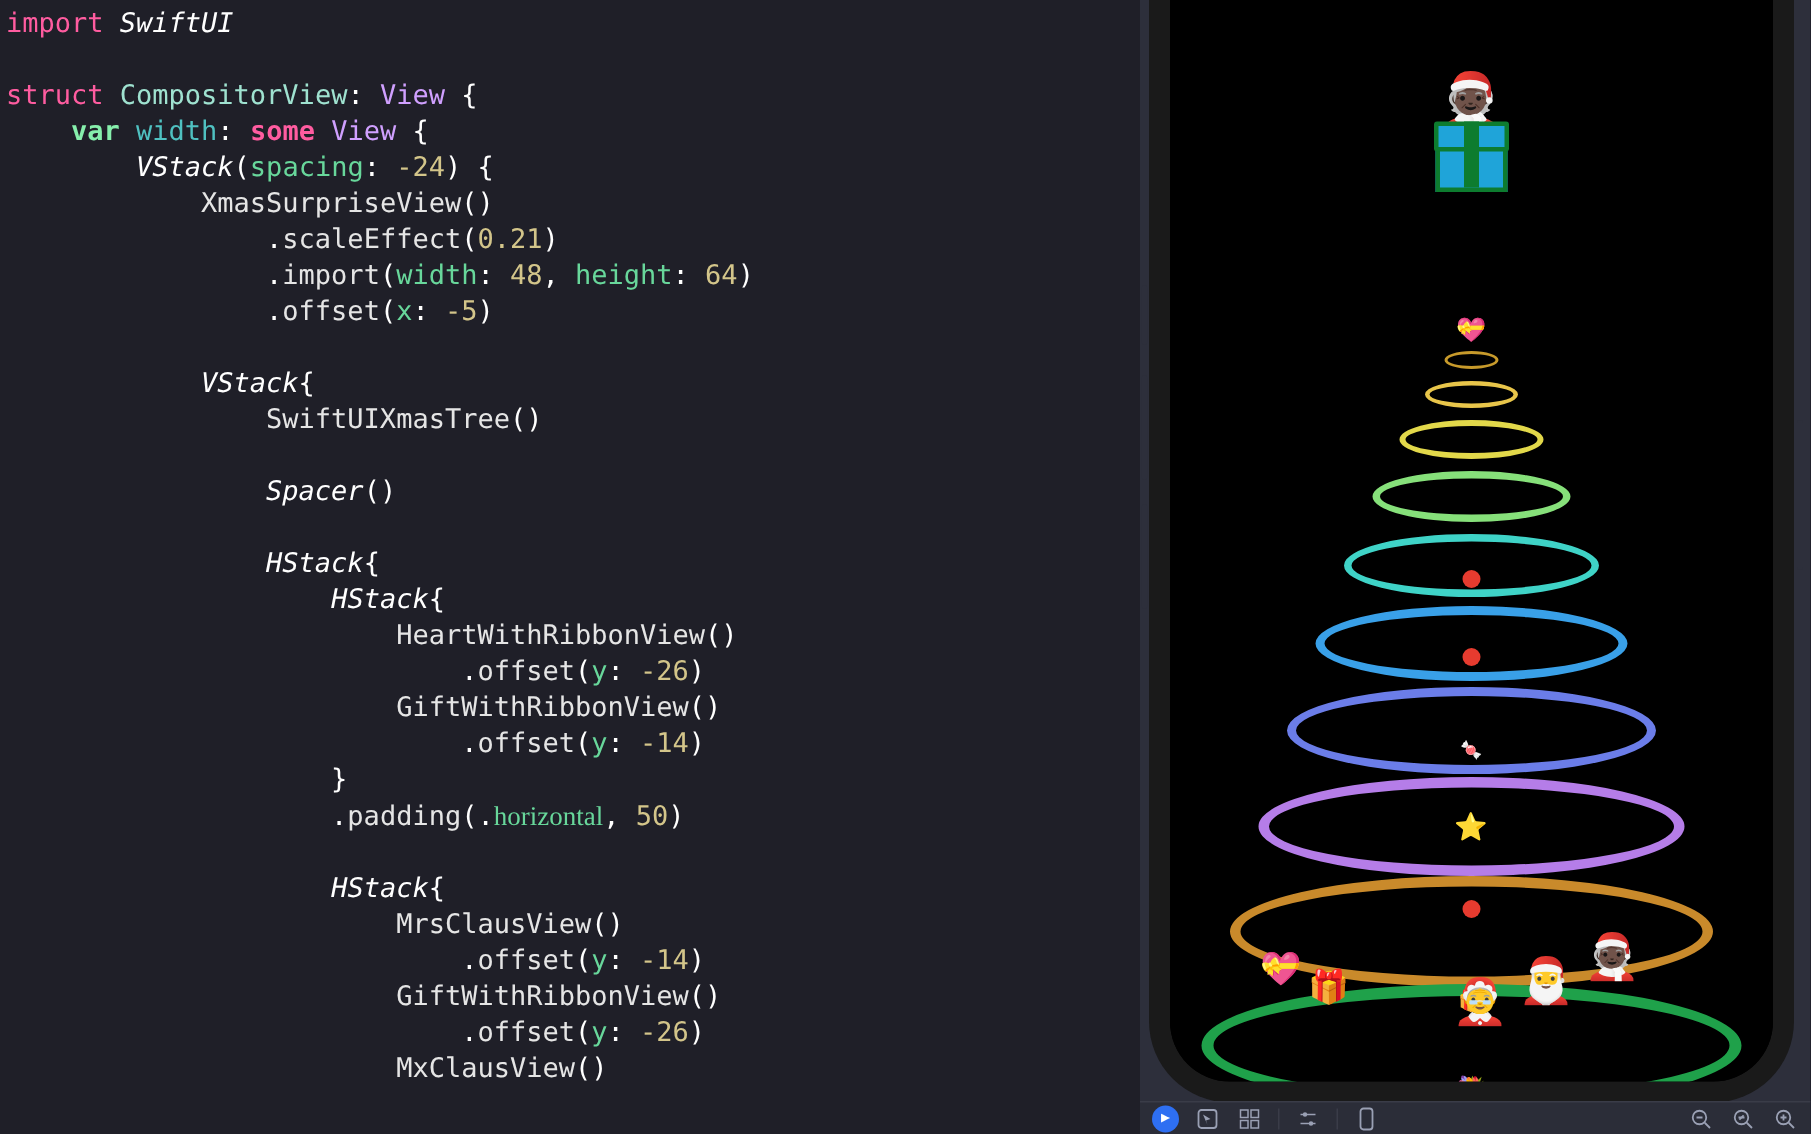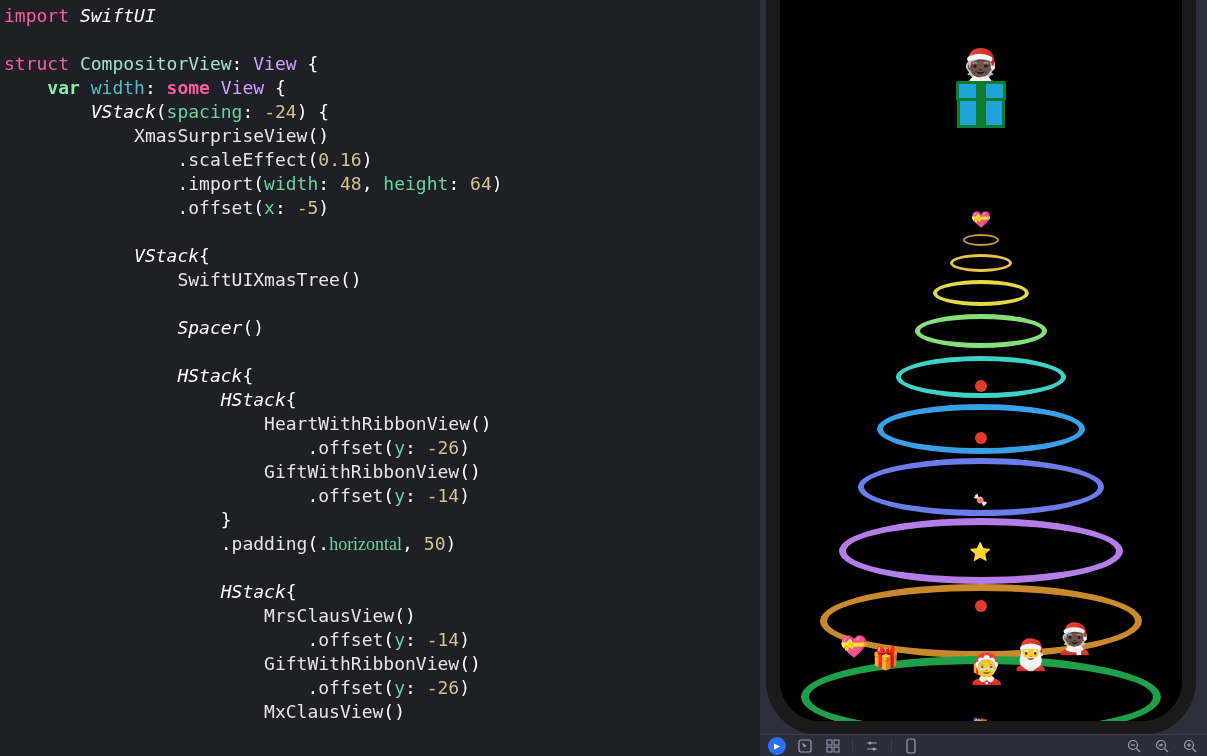--- a/index.html
+++ b/index.html
@@ -157,21 +157,21 @@
 </style>
 </head>
 <body>
 
 <div class="editor"><span class="tok-keyword">import</span><span> </span><span class="tok-ident">SwiftUI</span>
 
 <span class="tok-keyword">struct</span><span> </span><span class="tok-type">CompositorView</span><span class="tok-punct">: </span><span class="tok-viewtype">View</span><span class="tok-punct"> {</span>
 <span>    </span><span class="tok-var">var</span><span> </span><span class="tok-body">width</span><span class="tok-punct">: </span><span class="tok-some">some</span><span> </span><span class="tok-viewtype">View</span><span class="tok-punct"> {</span>
 <span>        </span><span class="tok-ident">VStack</span><span class="tok-punct">(</span><span class="tok-param">spacing</span><span class="tok-punct">: </span><span class="tok-num">-24</span><span class="tok-punct">) {</span>
 <span>            </span><span class="tok-call">XmasSurpriseView</span><span class="tok-punct">()</span>
-<span>                .</span><span class="tok-call">scaleEffect</span><span class="tok-punct">(</span><span class="tok-num">0.16</span><span class="tok-punct">)</span>
+<span>                .</span><span class="tok-call">scaleEffect</span><span class="tok-punct">(</span><span class="tok-num">0.21</span><span class="tok-punct">)</span>
 <span>                .</span><span class="tok-call">import</span><span class="tok-punct">(</span><span class="tok-param">width</span><span class="tok-punct">: </span><span class="tok-num">48</span><span class="tok-punct">, </span><span class="tok-param">height</span><span class="tok-punct">: </span><span class="tok-num">64</span><span class="tok-punct">)</span>
 <span>                .</span><span class="tok-call">offset</span><span class="tok-punct">(</span><span class="tok-param">x</span><span class="tok-punct">: </span><span class="tok-num">-5</span><span class="tok-punct">)</span>
 
 <span>            </span><span class="tok-ident">VStack</span><span class="tok-punct">{</span>
 <span>                </span><span class="tok-call">SwiftUIXmasTree</span><span class="tok-punct">()</span>
 
 <span>                </span><span class="tok-ident">Spacer</span><span class="tok-punct">()</span>
 
 <span>                </span><span class="tok-ident">HStack</span><span class="tok-punct">{</span>
 <span>                    </span><span class="tok-ident">HStack</span><span class="tok-punct">{</span>

